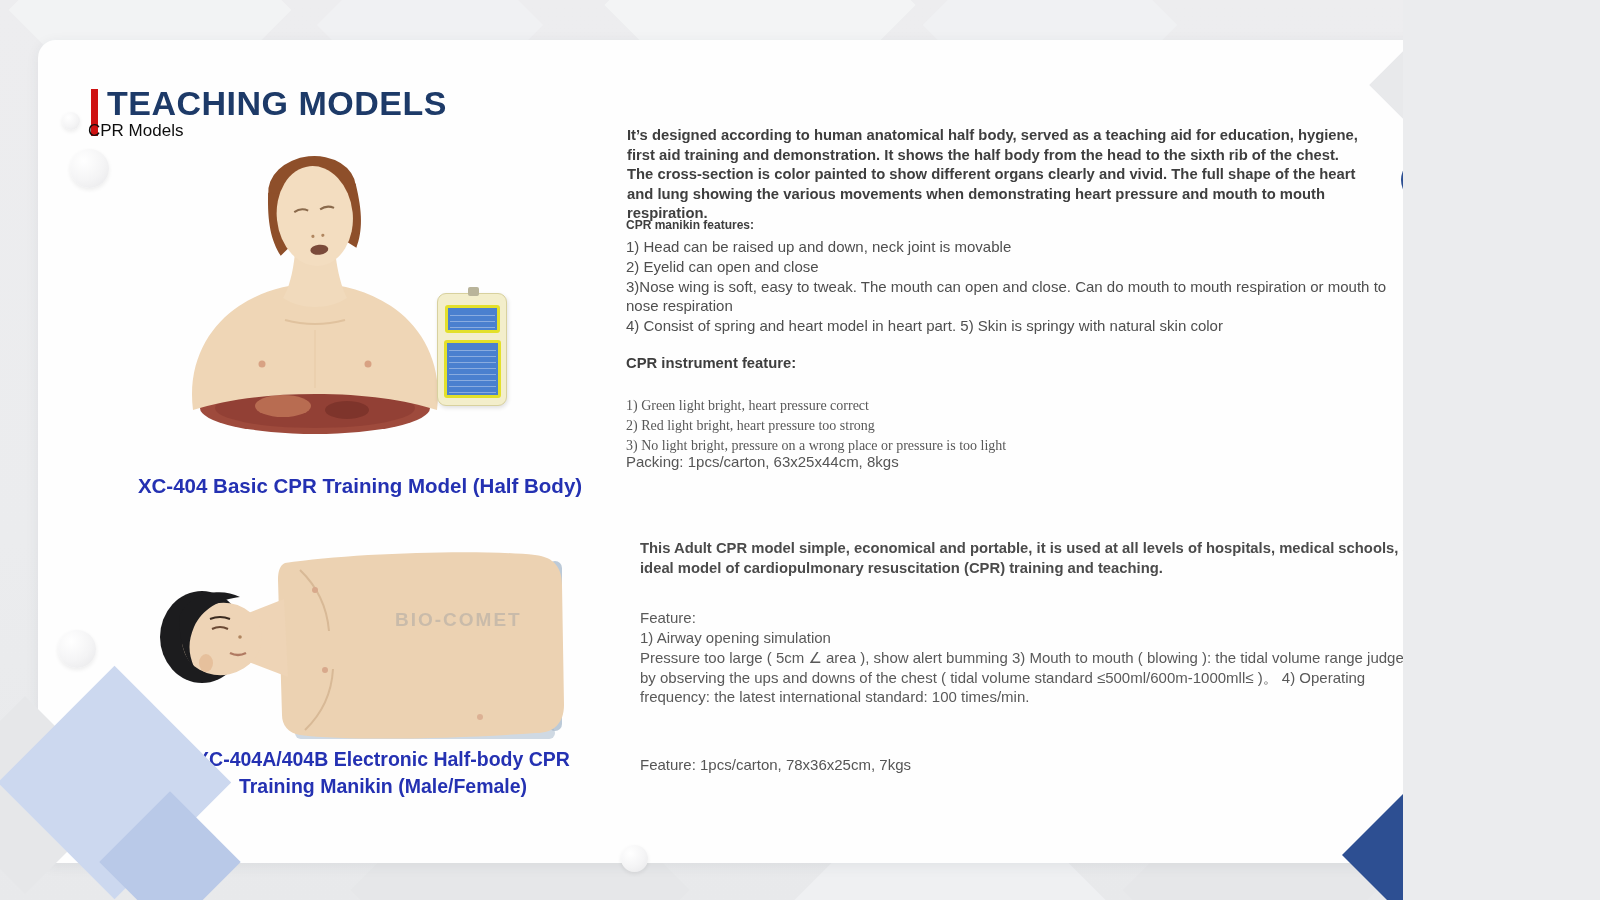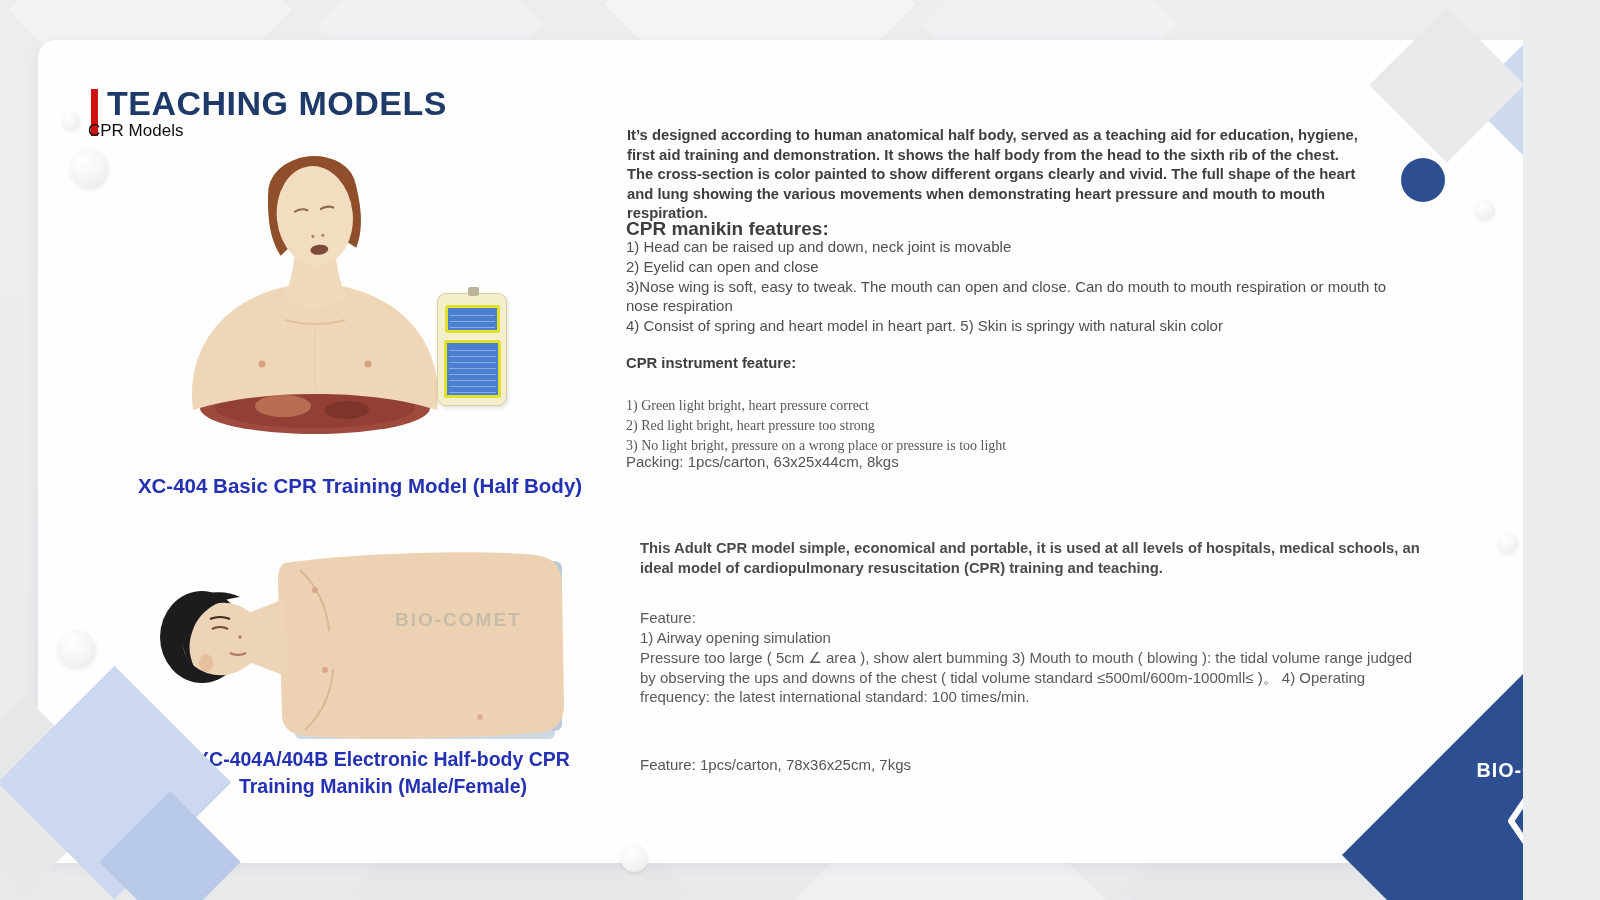--- a/index.html
+++ b/index.html
@@ -1,19 +1,19 @@
 <!DOCTYPE html>
 <html><head>
 <meta charset="utf-8">
 <style>
   * { margin:0; padding:0; box-sizing:border-box; }
   html,body { width:1600px; height:900px; overflow:hidden; }
   body { font-family:"Liberation Sans", sans-serif; background:#ebecee; }
 
-  .stage { position:relative; width:1523px; height:900px; overflow:hidden;
+  .stage { position:relative; width:1403px; height:900px; overflow:hidden;
            background:linear-gradient(180deg,#ededef 0%,#ebecee 60%,#e8e9eb 100%); }
 
   
   .diamond { position:absolute; transform:rotate(45deg); }
   .bg-d1 { left:50px;  top:-90px;  width:200px; height:200px; background:#f2f3f4; }
   .bg-d2 { left:350px; top:-55px;  width:160px; height:160px; background:#f0f1f3; }
   .bg-d3 { left:650px; top:-105px; width:220px; height:220px; background:#f3f4f5; }
   .bg-d4 { left:960px; top:-65px;  width:180px; height:180px; background:#f0f1f3; }
   .bg-d5 { left:400px; top:770px;  width:240px; height:240px; background:#e6e7e9; }
   .bg-d6 { left:840px; top:790px;  width:220px; height:220px; background:#eff0f2; }
@@ -26,21 +26,21 @@
 
   
   .red-bar { position:absolute; left:91px; top:89px; width:7px; height:47px; background:#ce1212; }
   .page-title { position:absolute; left:107px; top:84px; font-size:34px; font-weight:bold;
                 color:#1d3a68; letter-spacing:0.5px; }
   .page-subtitle { position:absolute; left:88px; top:121px; font-size:17px; color:#0e0e0e; }
 
   
   .p1-desc { position:absolute; left:627px; top:126px; width:742px;
              font-size:14.8px; line-height:19.6px; font-weight:bold; color:#3e3e3e; }
-  .p1-feat-h { position:absolute; left:626px; top:218px; font-size:19px; font-weight:bold; color:#3e3e3e; }
+  .p1-feat-h { position:absolute; left:626px; top:218px; font-size:12px; font-weight:bold; color:#3e3e3e; }
   .p1-feats { position:absolute; left:626px; top:237px; width:778px;
               font-size:15px; line-height:19.8px; color:#4e4e4e; }
   .p1-inst-h { position:absolute; left:626px; top:355px; font-size:14.8px; font-weight:bold; color:#3e3e3e; }
   .p1-insts { position:absolute; left:626px; top:396px; width:778px;
               font-size:14px; line-height:19.8px; color:#585858;font-family:Liberation Serif, serif; }
   .p1-pack { position:absolute; left:626px; top:453px; font-size:15px; color:#555; }
   .p1-name { position:absolute; left:100px; top:450px; width:520px; text-align:center;
              font-size:20.5px; font-weight:bold; color:#2431b2;margin-top:24px; }
 
   .p2-desc { position:absolute; left:640px; top:539px; width:782px;

